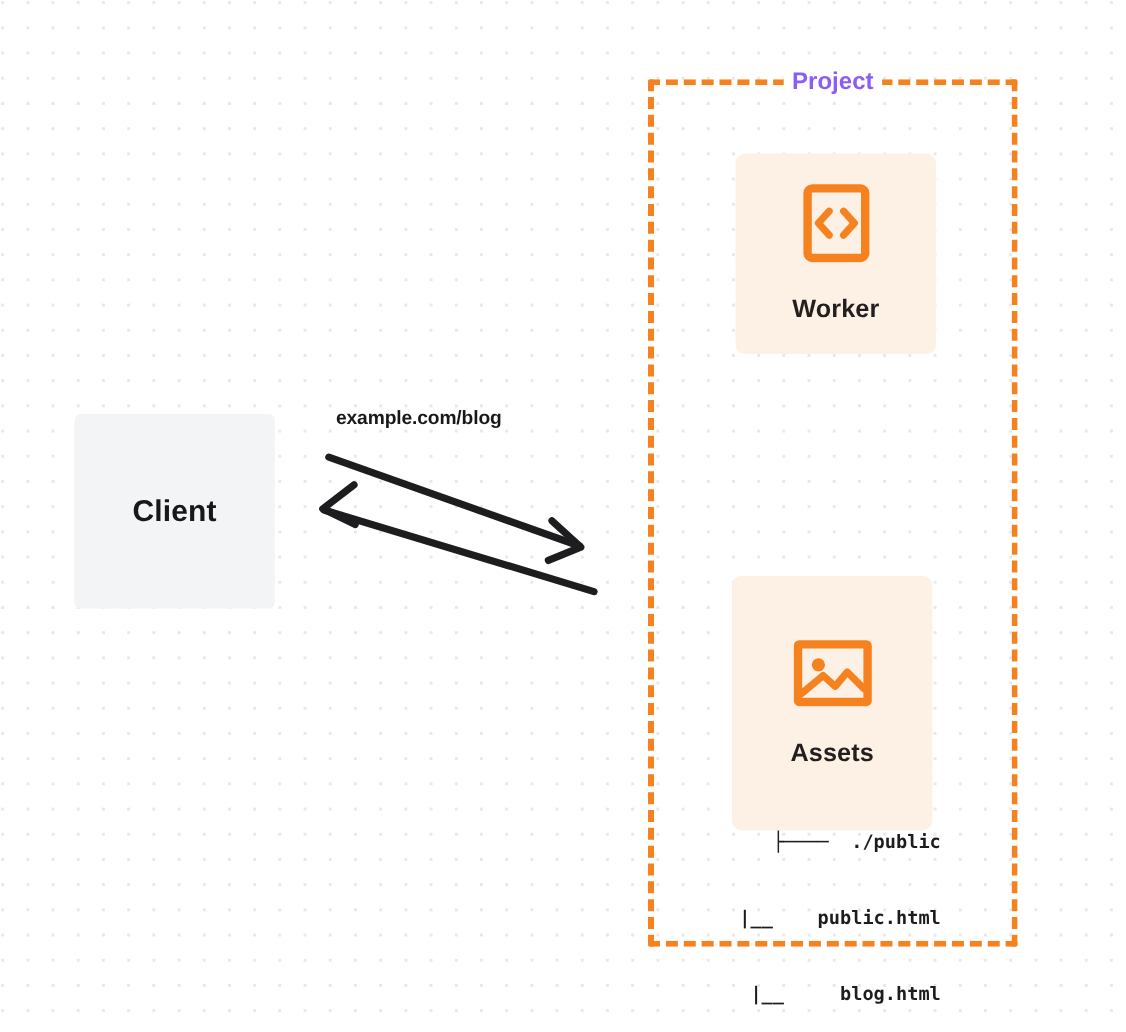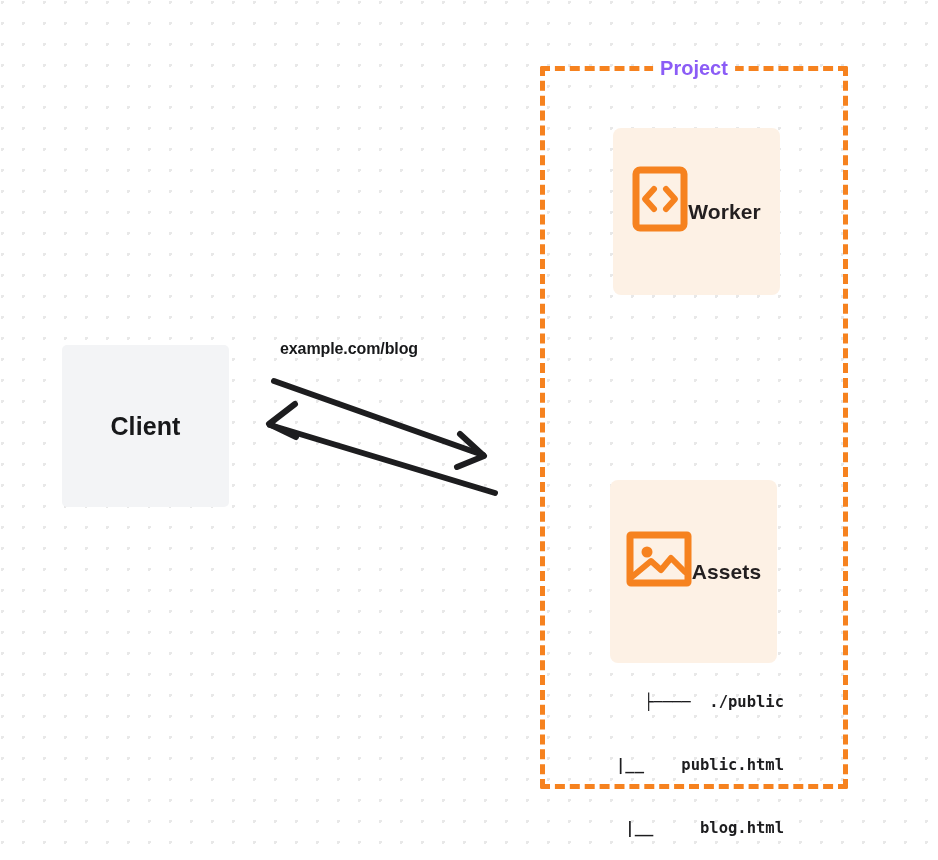--- a/index.html
+++ b/index.html
@@ -77,21 +77,21 @@
     line-height: 24px;
   }
 
   
   .service-card {
     position: absolute;
     box-sizing: border-box;
     background-color: #fdf1e5;
     border-radius: 8px;
     display: flex;
-    flex-direction: row;
+    flex-direction: column;
     align-items: center;
     justify-content: center;
   }
   .service-card .node-label {
     font-size: 21px;
     font-weight: bold;
     color: #231f20;
     letter-spacing: 0.1px;
   }
   .service-icon {
@@ -102,21 +102,21 @@
   #worker-node {
     left: 613px;
     top: 128px;
     width: 167px;
     height: 167px;
   }
   #assets-node {
     left: 610px;
     top: 480px;
     width: 167px;
-    height: 183px;
+    height: 212px;
   }
 
   
   #file-tree {
     position: absolute;
     left: 540px;
     top: 650px;
     width: 244px;
     font-family: "DejaVu Sans Mono", monospace;
     font-size: 15.5px;

